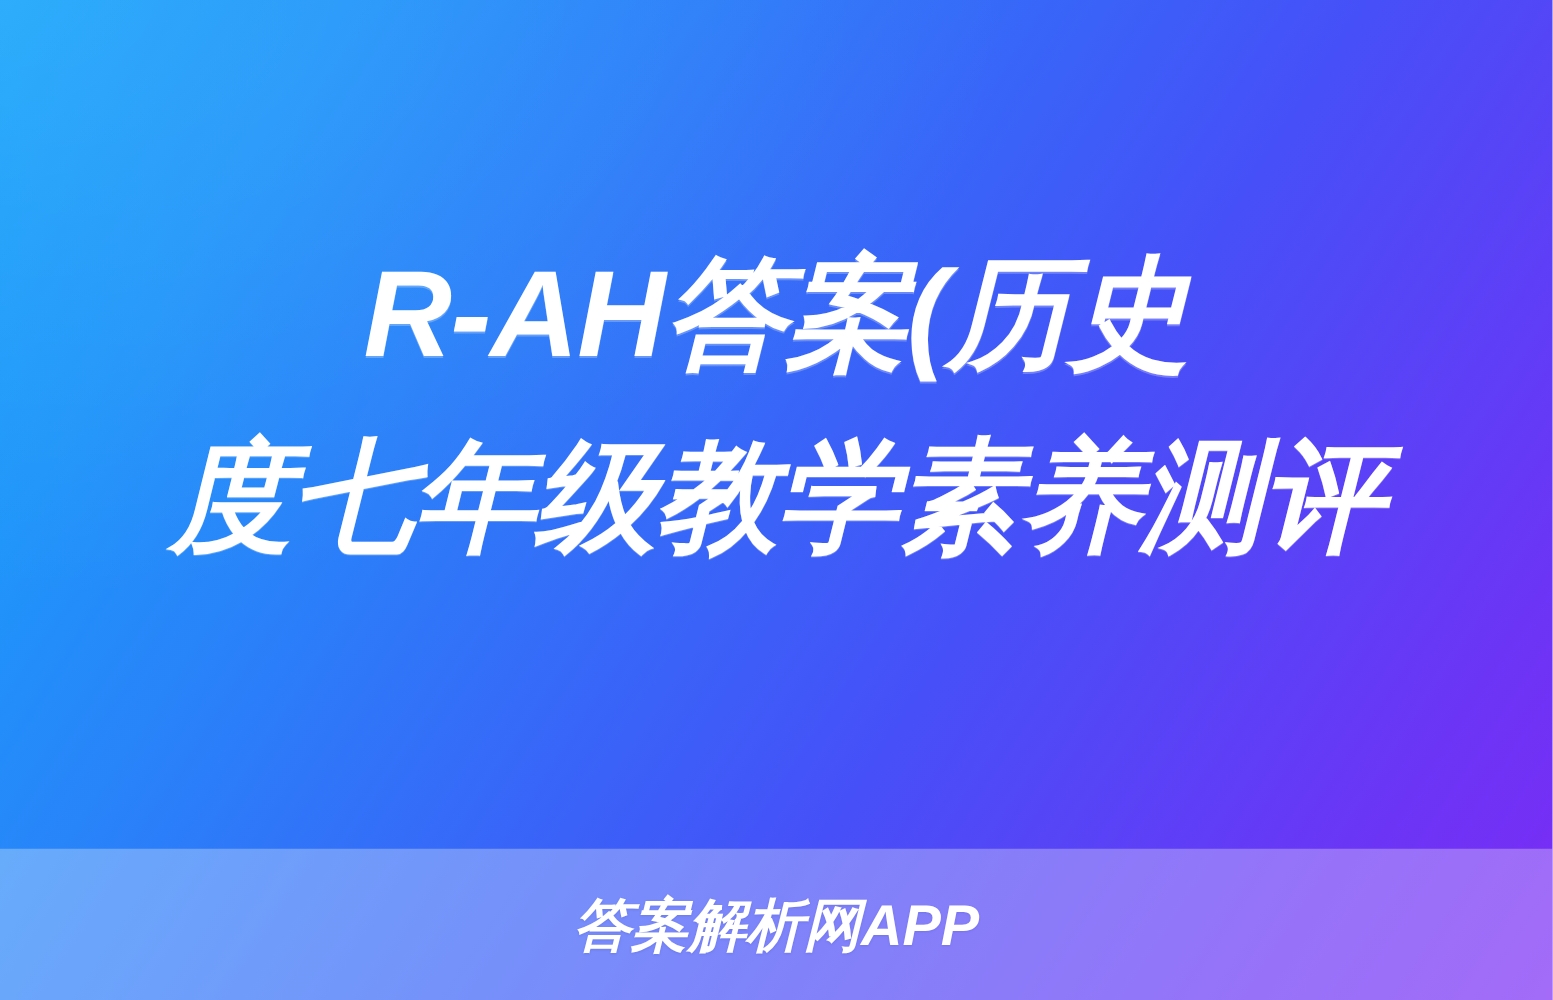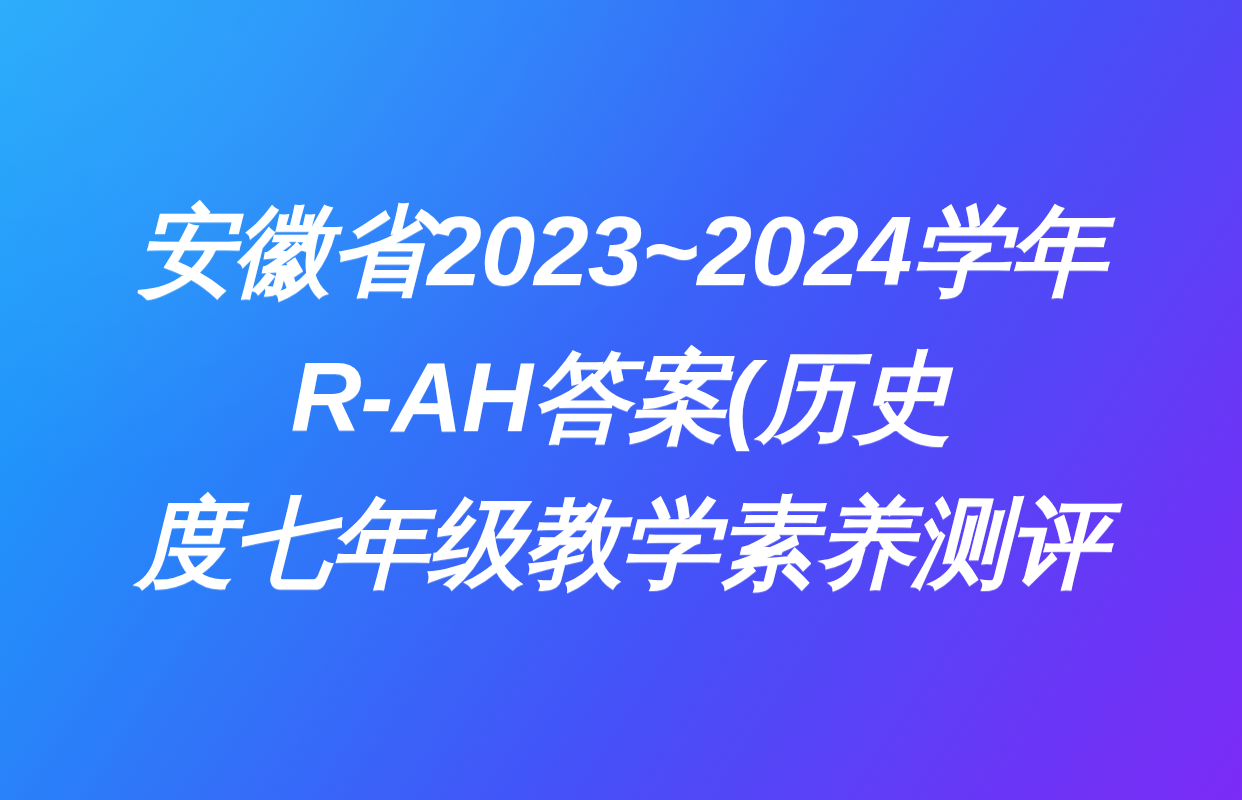--- a/index.html
+++ b/index.html
@@ -88,19 +88,21 @@
     white-space: nowrap;
     text-shadow: 0 1px 2px rgba(40,60,180,0.18);
   }
 </style>
 </head>
 <body>
 
 <div id="poster">
 
   <div class="title-block">
-    <span class="title-line">安徽省2023~2024学年</span>
     <span class="title-line">R-AH答案(历史</span>
     <span class="title-line">度七年级教学素养测评</span>
   </div>
 
+  <div class="band">
+    <span class="band-text">答案解析网APP</span>
+  </div>
 
 </div>
 
 </body></html>

